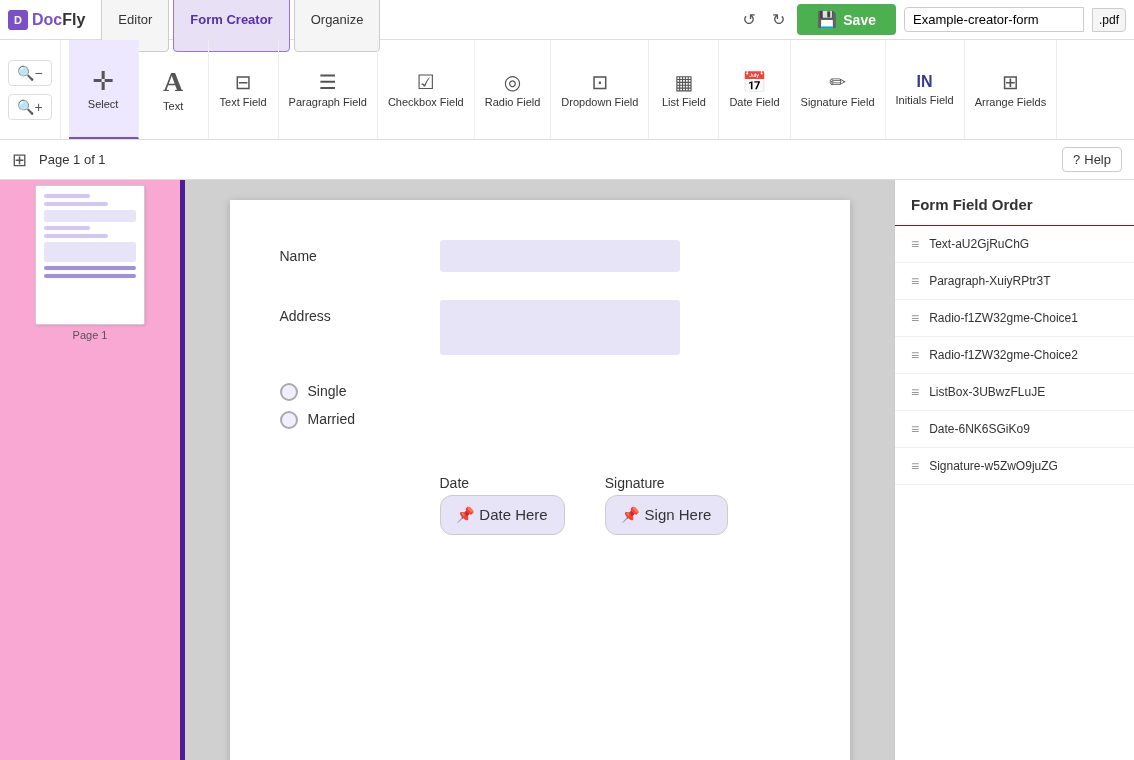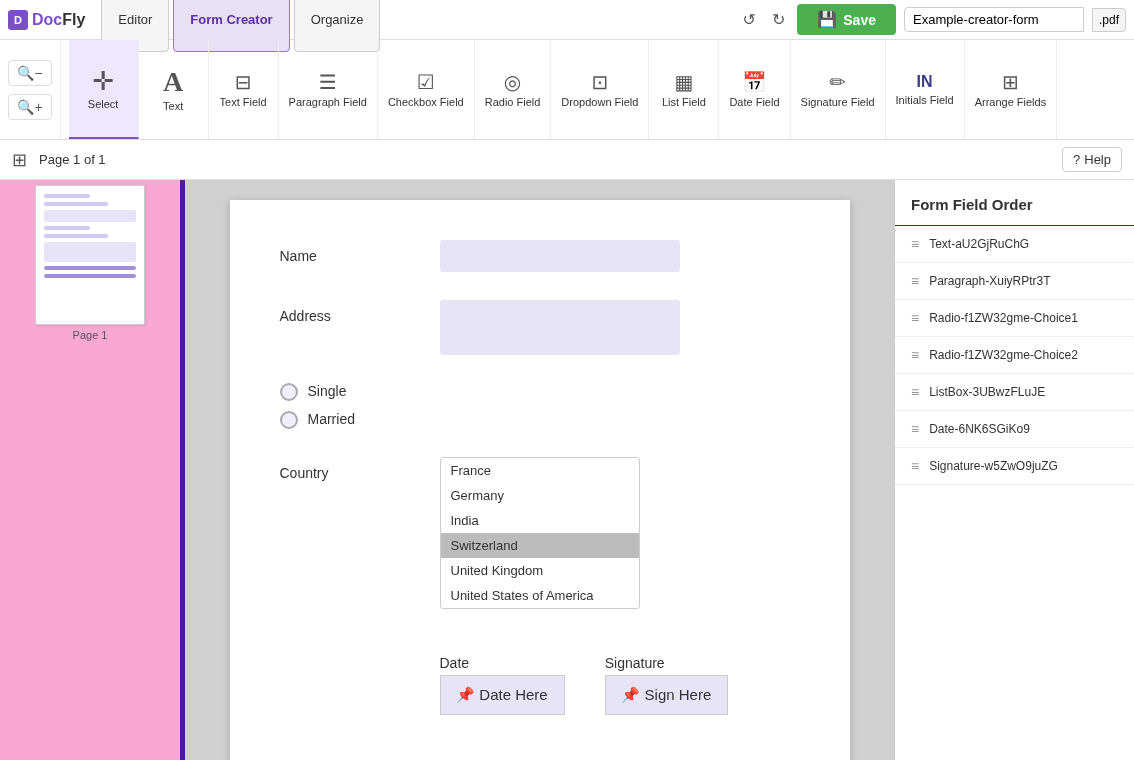--- a/index.html
+++ b/index.html
@@ -81,21 +81,21 @@
     .radio-group { display: flex; flex-direction: column; gap: 10px; }
     .radio-option { display: flex; align-items: flex-start; gap: 10px; }
     .radio-circle { width: 18px; height: 18px; border: 2px solid #aaa; border-radius: 50%; background: #f0eeff; flex-shrink: 0; }
     .radio-label { font-size: 14px; color: #333; }
     .listbox { border: 1px solid #ccc; border-radius: 3px; width: 200px; font-size: 13px; overflow: hidden; }
     .listbox-item { padding: 5px 10px; color: #333; cursor: pointer; }
     .listbox-item.selected { background: #bbb; color: #333; }
     .date-signature-row { display: flex; align-items: flex-start; gap: 40px; margin-top: 18px; }
     .ds-section { display: flex; flex-direction: column; gap: 4px; }
     .ds-label { font-size: 14px; color: #333; }
-    .ds-btn { background: #e8e4f8; border: 1px solid #ccc; border-radius: 0; padding: 10px 16px; font-size: 15px; color: #333; display: flex; align-items: center; gap: 8px; cursor: pointer; font-weight: 500; }
+    .ds-btn { background: #e8e4f8; border: 1px solid #ccc; border-radius: 12px; padding: 10px 16px; font-size: 15px; color: #333; display: flex; align-items: center; gap: 8px; cursor: pointer; font-weight: 500; }
 
     
     #field-order-panel {
       width: 240px; background: #fff; border-left: 1px solid #ccc; padding: 16px 0;
       overflow-y: auto;
     }
     .panel-title { font-size: 15px; font-weight: bold; color: #333; padding: 0 16px 12px; border-bottom: 1px solid #7f1d1d; }
     .field-order-item { display: flex; align-items: center; padding: 10px 16px; gap: 10px; border-bottom: 1px solid #f0f0f0; font-size: 12px; color: #333; cursor: pointer; }
     .drag-icon { color: #999; font-size: 14px; }
 
@@ -236,33 +236,20 @@
               <span class="radio-label">Single</span>
             </div>
             <div class="radio-option">
               <div class="radio-circle"></div>
               <span class="radio-label">Married</span>
             </div>
           </div>
         </div>
       </div>
 
-      <div class="form-row">
-        <div class="form-label">Country</div>
-        <div class="form-control-area">
-          <div class="listbox">
-            <div class="listbox-item">France</div>
-            <div class="listbox-item">Germany</div>
-            <div class="listbox-item">India</div>
-            <div class="listbox-item selected">Switzerland</div>
-            <div class="listbox-item">United Kingdom</div>
-            <div class="listbox-item">United States of America</div>
-          </div>
-        </div>
-      </div>
 
       <div class="form-row">
         <div class="form-label"></div>
         <div class="form-control-area">
           <div class="date-signature-row">
             <div class="ds-section">
               <span class="ds-label">Date</span>
               <button class="ds-btn">📌 Date Here</button>
             </div>
             <div class="ds-section">

